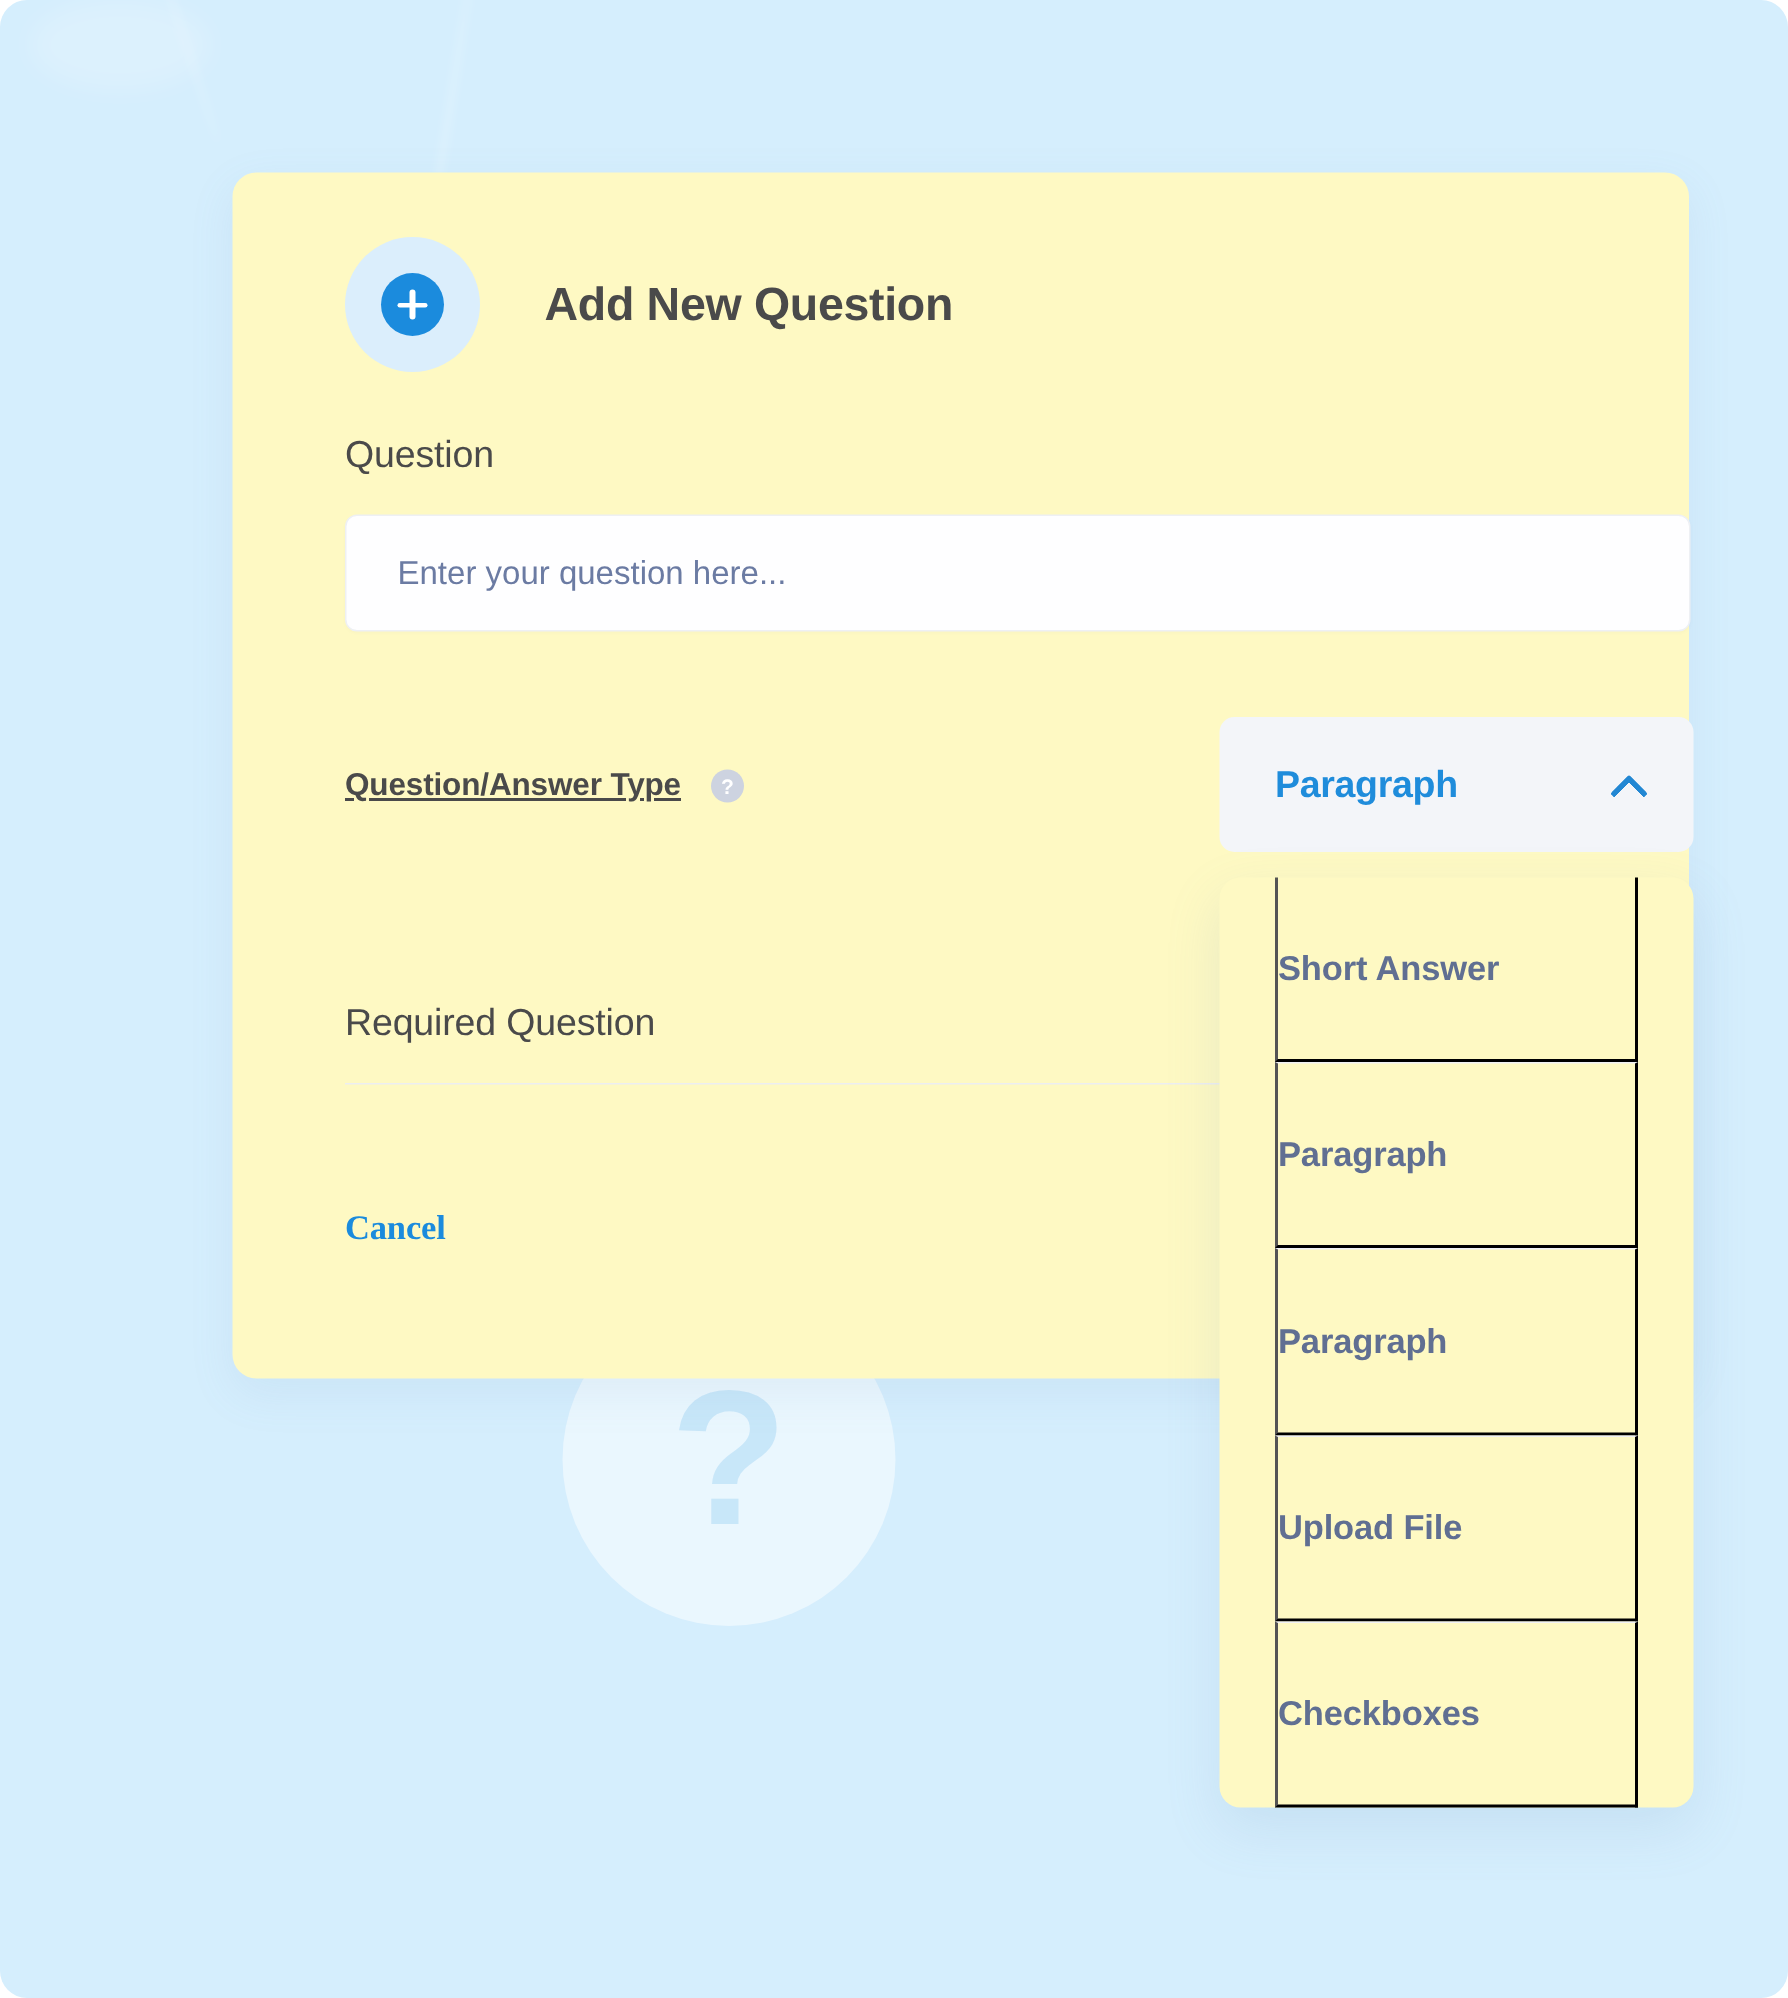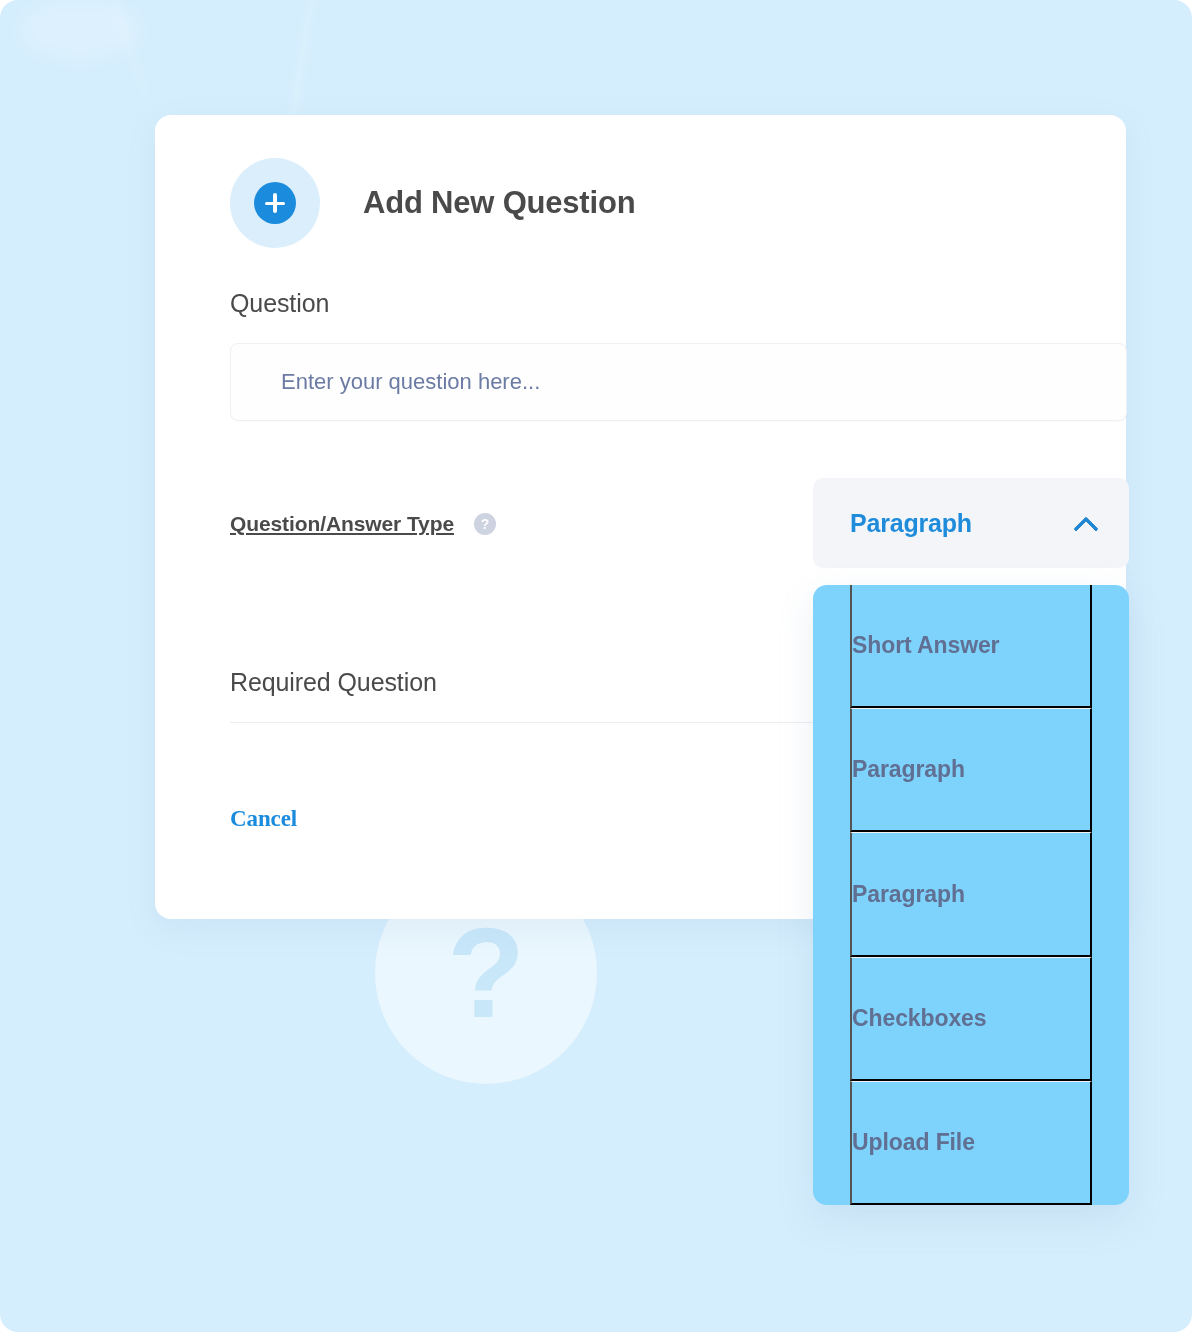--- a/index.html
+++ b/index.html
@@ -74,21 +74,21 @@
     font-family: "Liberation Sans", sans-serif;
   }
 
   
   #card {
     position: absolute;
     left: 155px;
     top: 115px;
     width: 971px;
     height: 804px;
-    background: #ffffff;
+    background: #fef9c3;
     border-radius: 16px;
     box-shadow: 0 10px 30px rgba(110,150,190,0.10);
   }
 
   
   .card-header {
     position: absolute;
     left: 75px;
     top: 43px;
     display: flex;
@@ -151,21 +151,21 @@
     left: 75px;
     top: 228px;
     width: 897px;
     height: 78px;
     border: 1px solid #eef0f4;
     border-radius: 8px;
     background: #fefeff;
     font-family: "Liberation Sans", sans-serif;
     font-size: 22px;
     color: #5b6b93;
-    padding: 0 50px;
+    padding: 0 34px;
     outline: none;
     box-shadow: 0 1px 2px rgba(120,140,180,0.04);
   }
   #question-input::placeholder { color: #6b7ba3; opacity: 1; }
 
   .row-qa-type {
     position: absolute;
     left: 75px;
     top: 397px;
     display: flex;
@@ -262,21 +262,21 @@
     border-radius: 2px;
     transform: rotate(45deg);
   }
 
   #dropdown-menu {
     position: absolute;
     left: 813px;
     top: 585px;
     width: 316px;
     height: 620px;
-    background: #7dd3fc;
+    background: #fef9c3;
     border-radius: 14px;
     box-shadow: 0 14px 36px rgba(120,155,195,0.16);
     padding: 0 37px;
     display: flex;
     flex-direction: column;
   }
   .menu-item {
     flex: 1 1 0;
     display: flex;
     align-items: center;
@@ -335,17 +335,17 @@
 
   <button id="dropdown-trigger">
     <span class="value">Paragraph</span>
     <span class="chevron-up"></span>
   </button>
 
   <div id="dropdown-menu">
     <button class="menu-item">Short Answer</button>
     <button class="menu-item">Paragraph</button>
     <button class="menu-item">Paragraph</button>
+    <button class="menu-item">Upload File</button>
     <button class="menu-item">Checkboxes</button>
-    <button class="menu-item">Upload File</button>
   </div>
 
 </div>
 
 </body></html>

